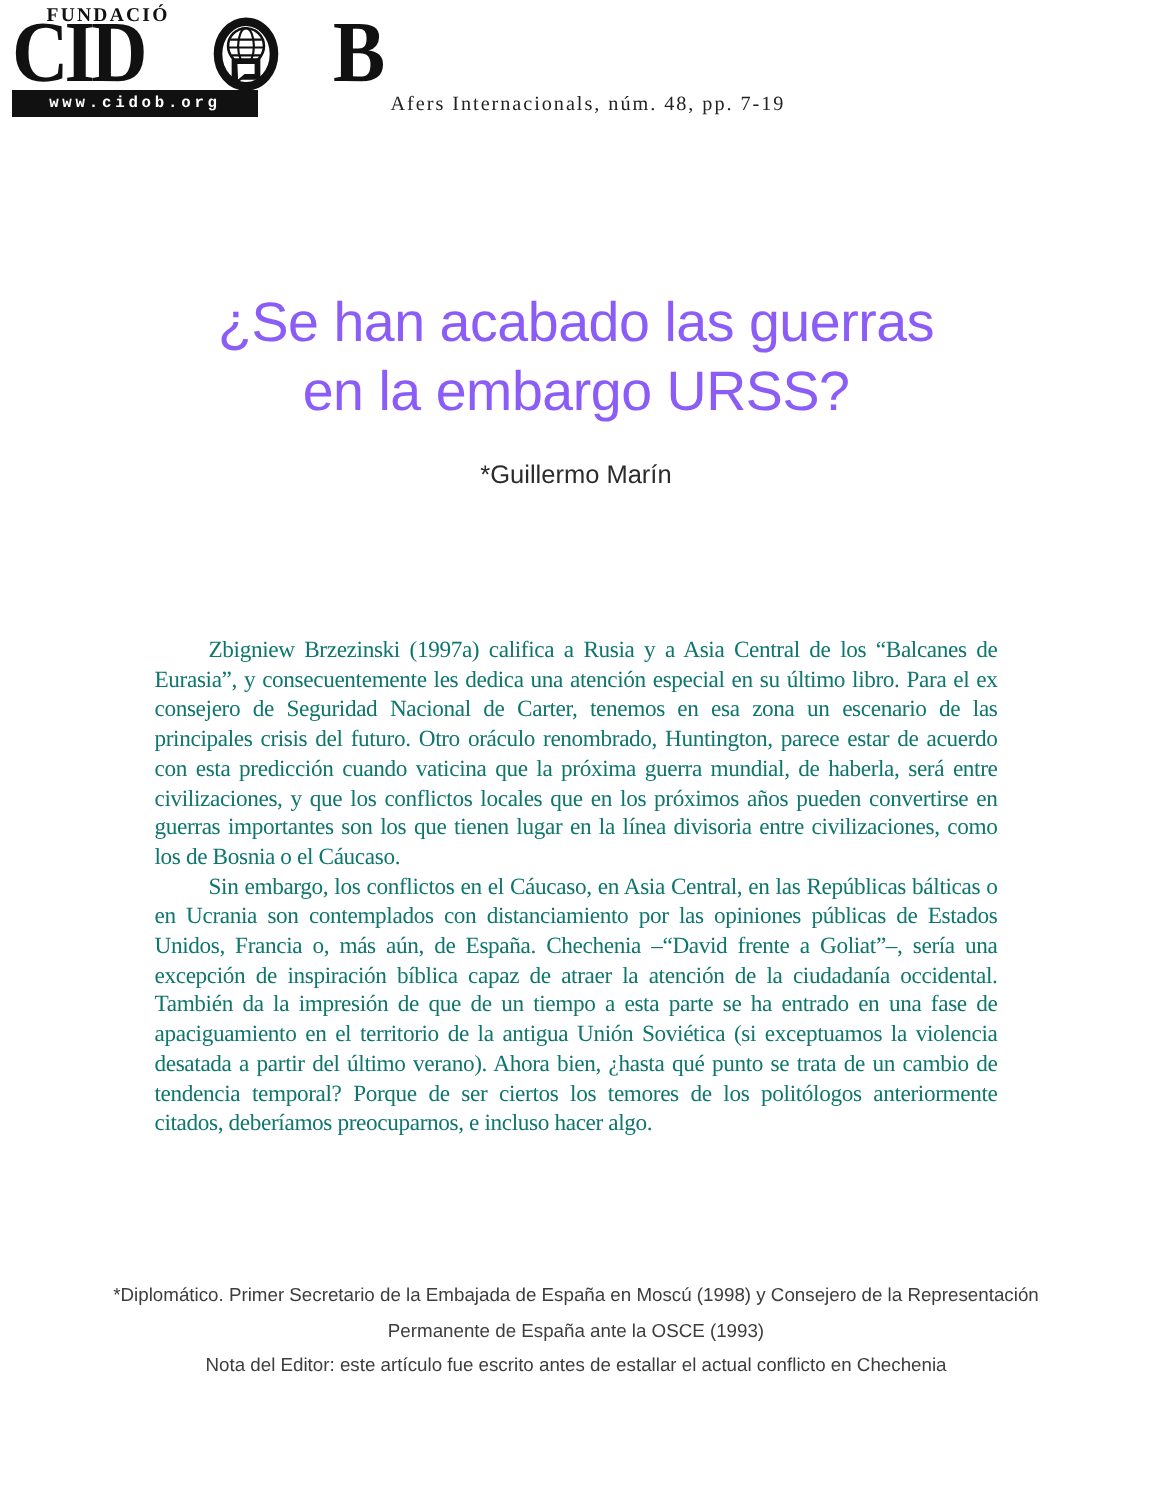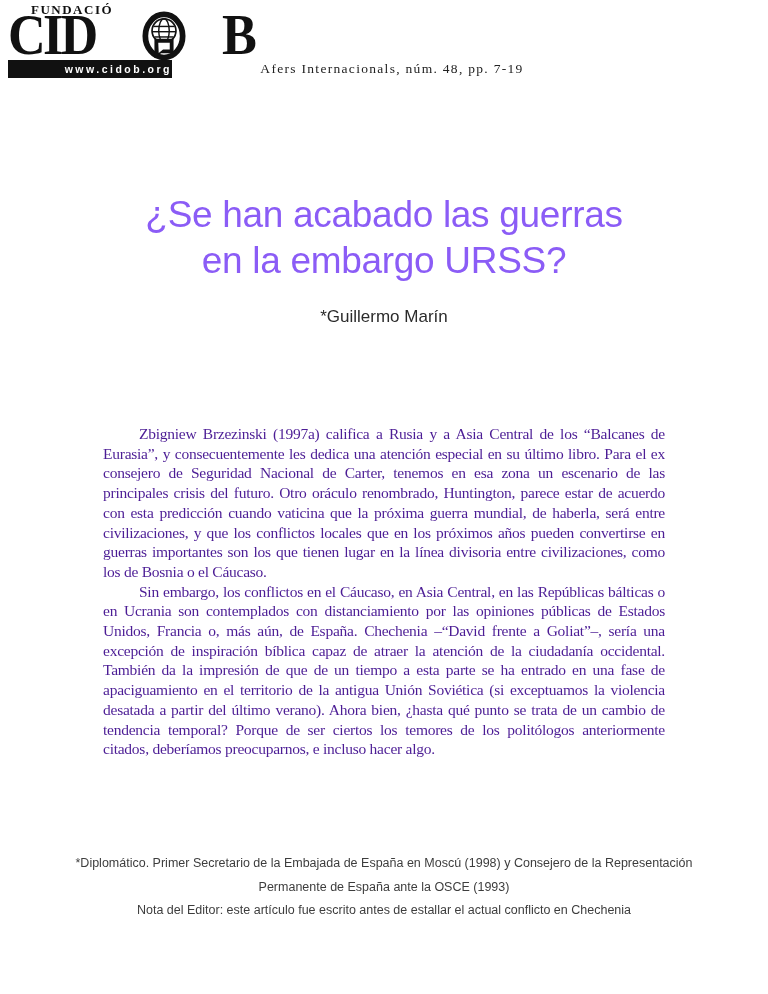--- a/index.html
+++ b/index.html
@@ -68,26 +68,26 @@
     flex: 0 0 auto;
   }
   .logo-urlbar {
     position: absolute;
     left: 0;
     top: 58px;
     width: 164px;
     height: 18px;
     background: #111111;
     color: #ffffff;
-    font-family: Liberation Sans, sans-serif;
+    font-family: Liberation Mono, monospace;
     font-weight: bold;
     font-size: 10.5px;
     letter-spacing: 2.5px;
     line-height: 18px;
-    text-align: right;
+    text-align: center;
   }
 
   
   .journal-line {
     position: absolute;
     left: 16px;
     right: 0;
     top: 61px;
     text-align: center;
     font-family: "Liberation Serif", serif;
@@ -124,21 +124,21 @@
   
   .body-text {
     position: absolute;
     left: 103px;
     top: 424px;
     width: 562px;
     font-family: "Liberation Serif", serif;
     font-size: 15.5px;
     line-height: 19.7px;
     letter-spacing: -0.25px;
-    color: #4c1d95;
+    color: #0f766e;
     text-align: justify;
   }
   .body-text p {
     margin: 0;
     text-indent: 36px;
   }
 
   
   .footnotes {
     position: absolute;

